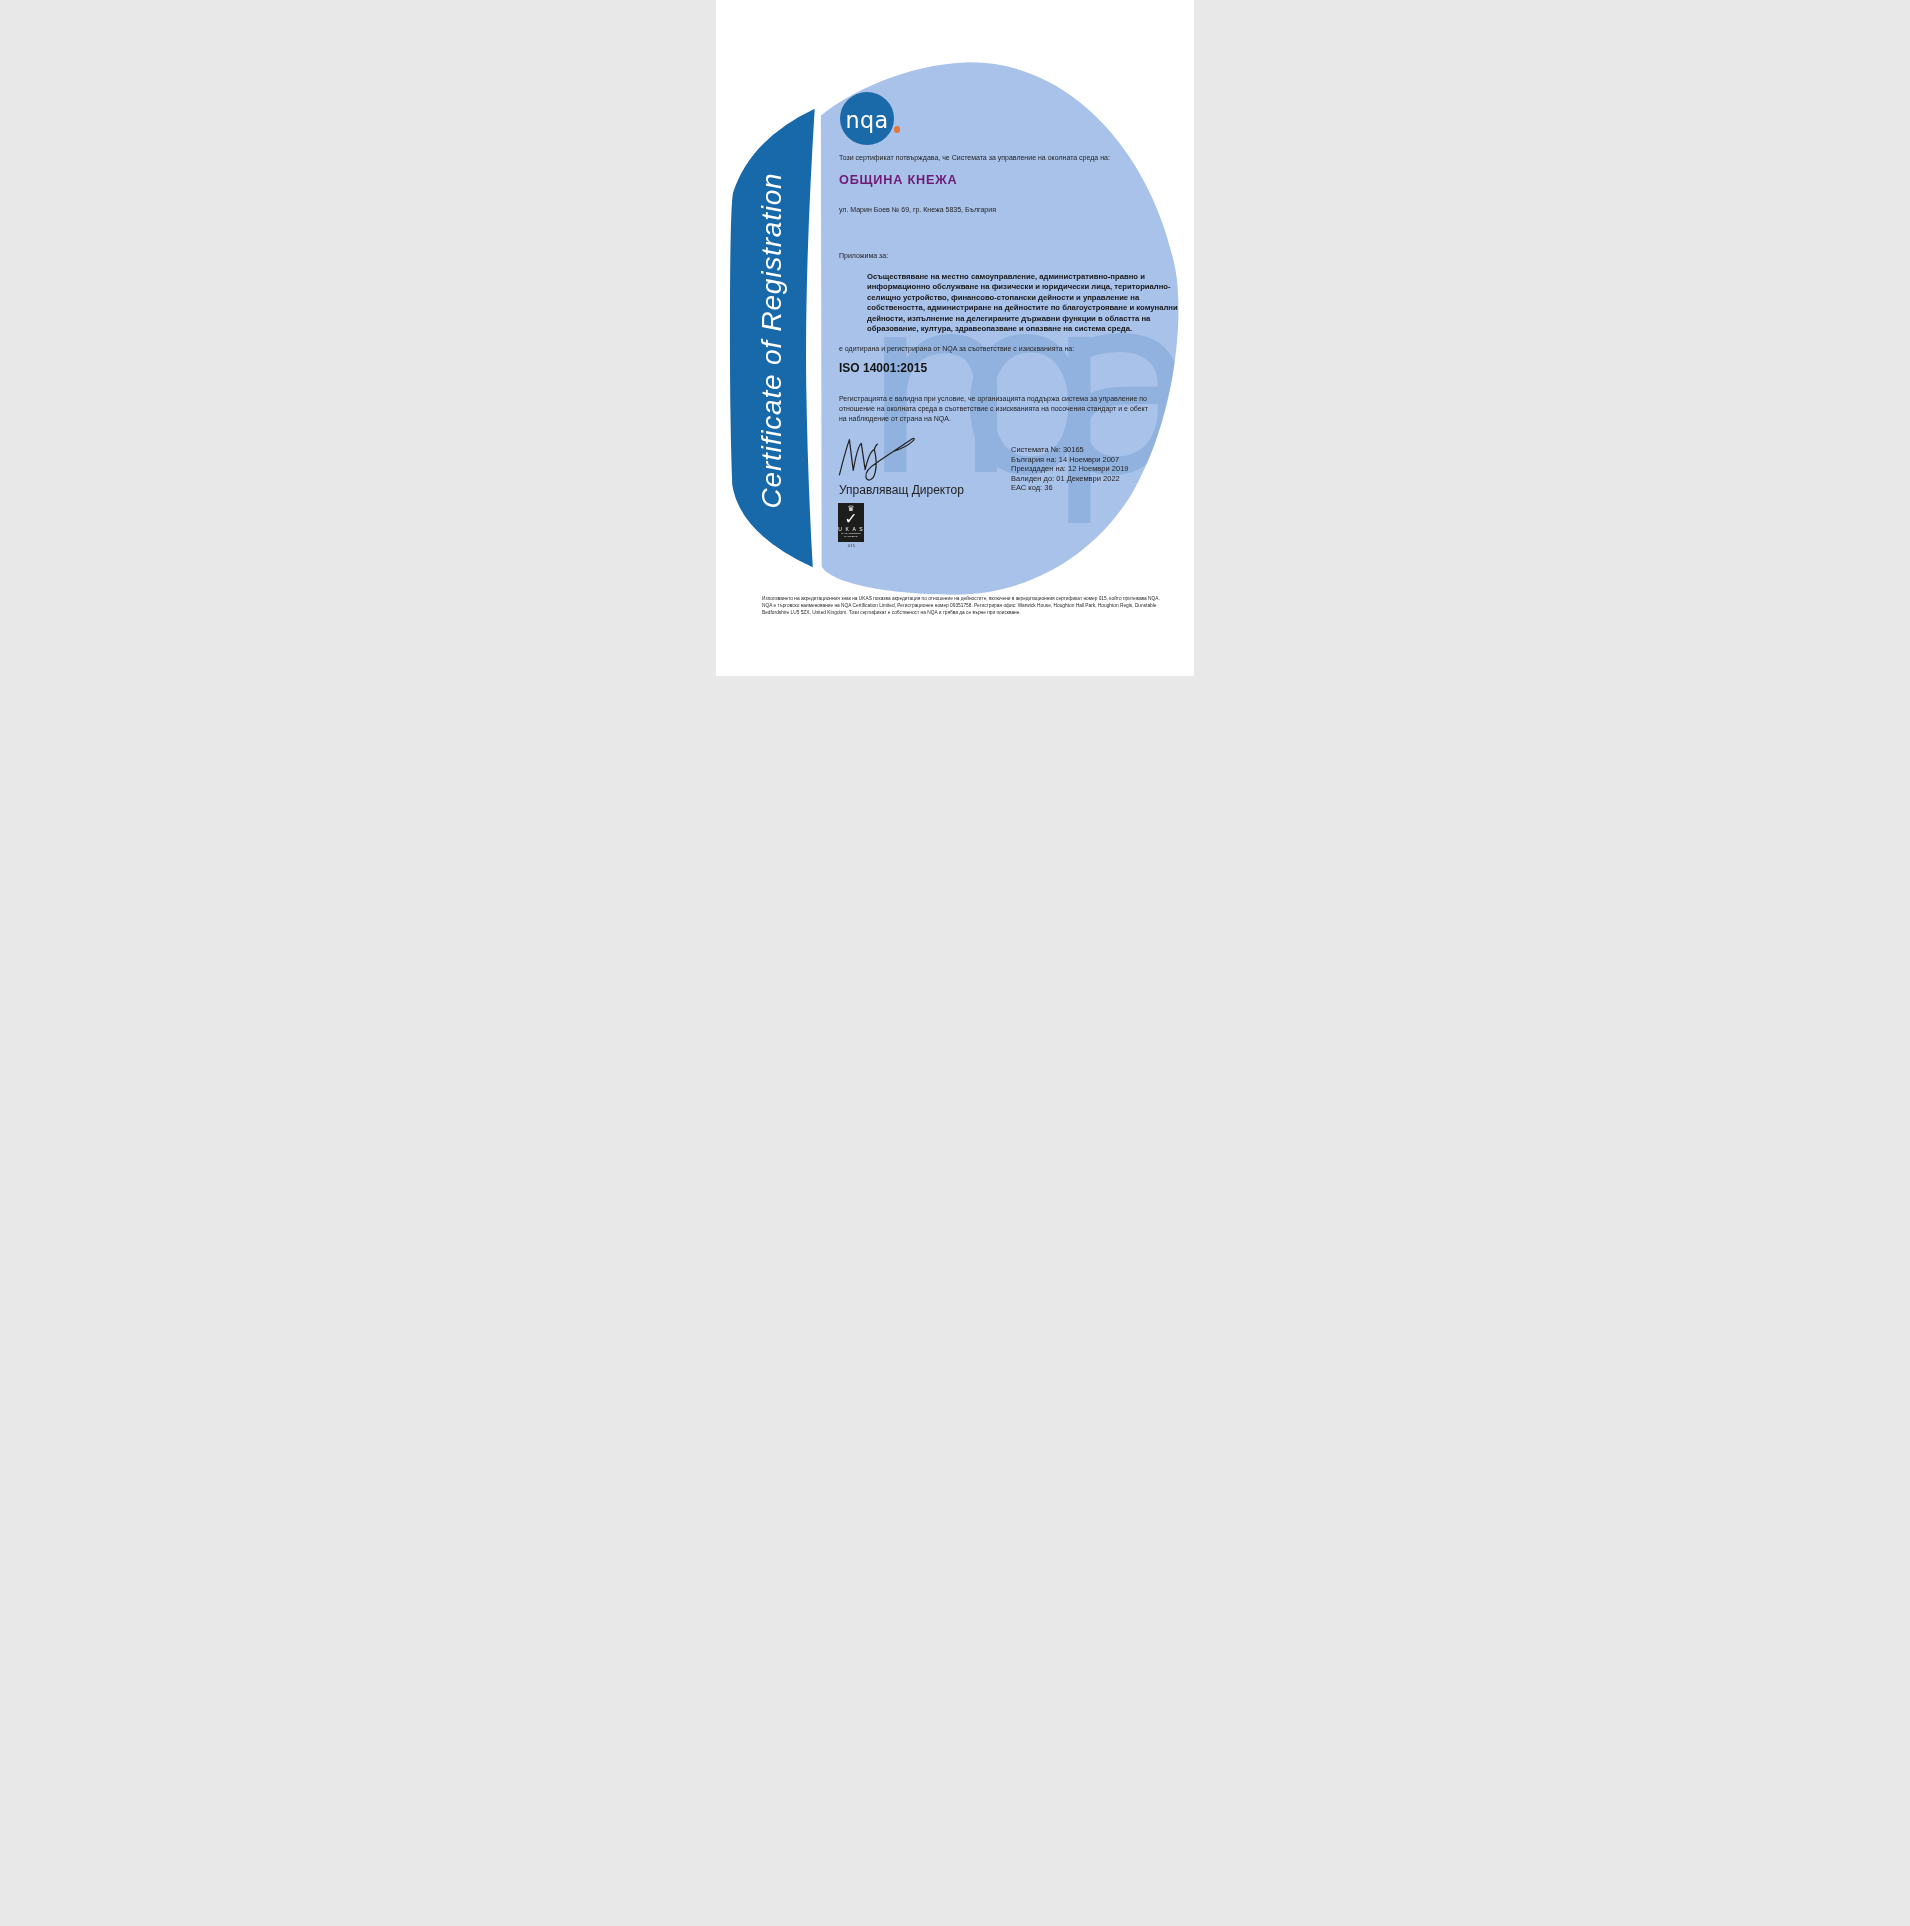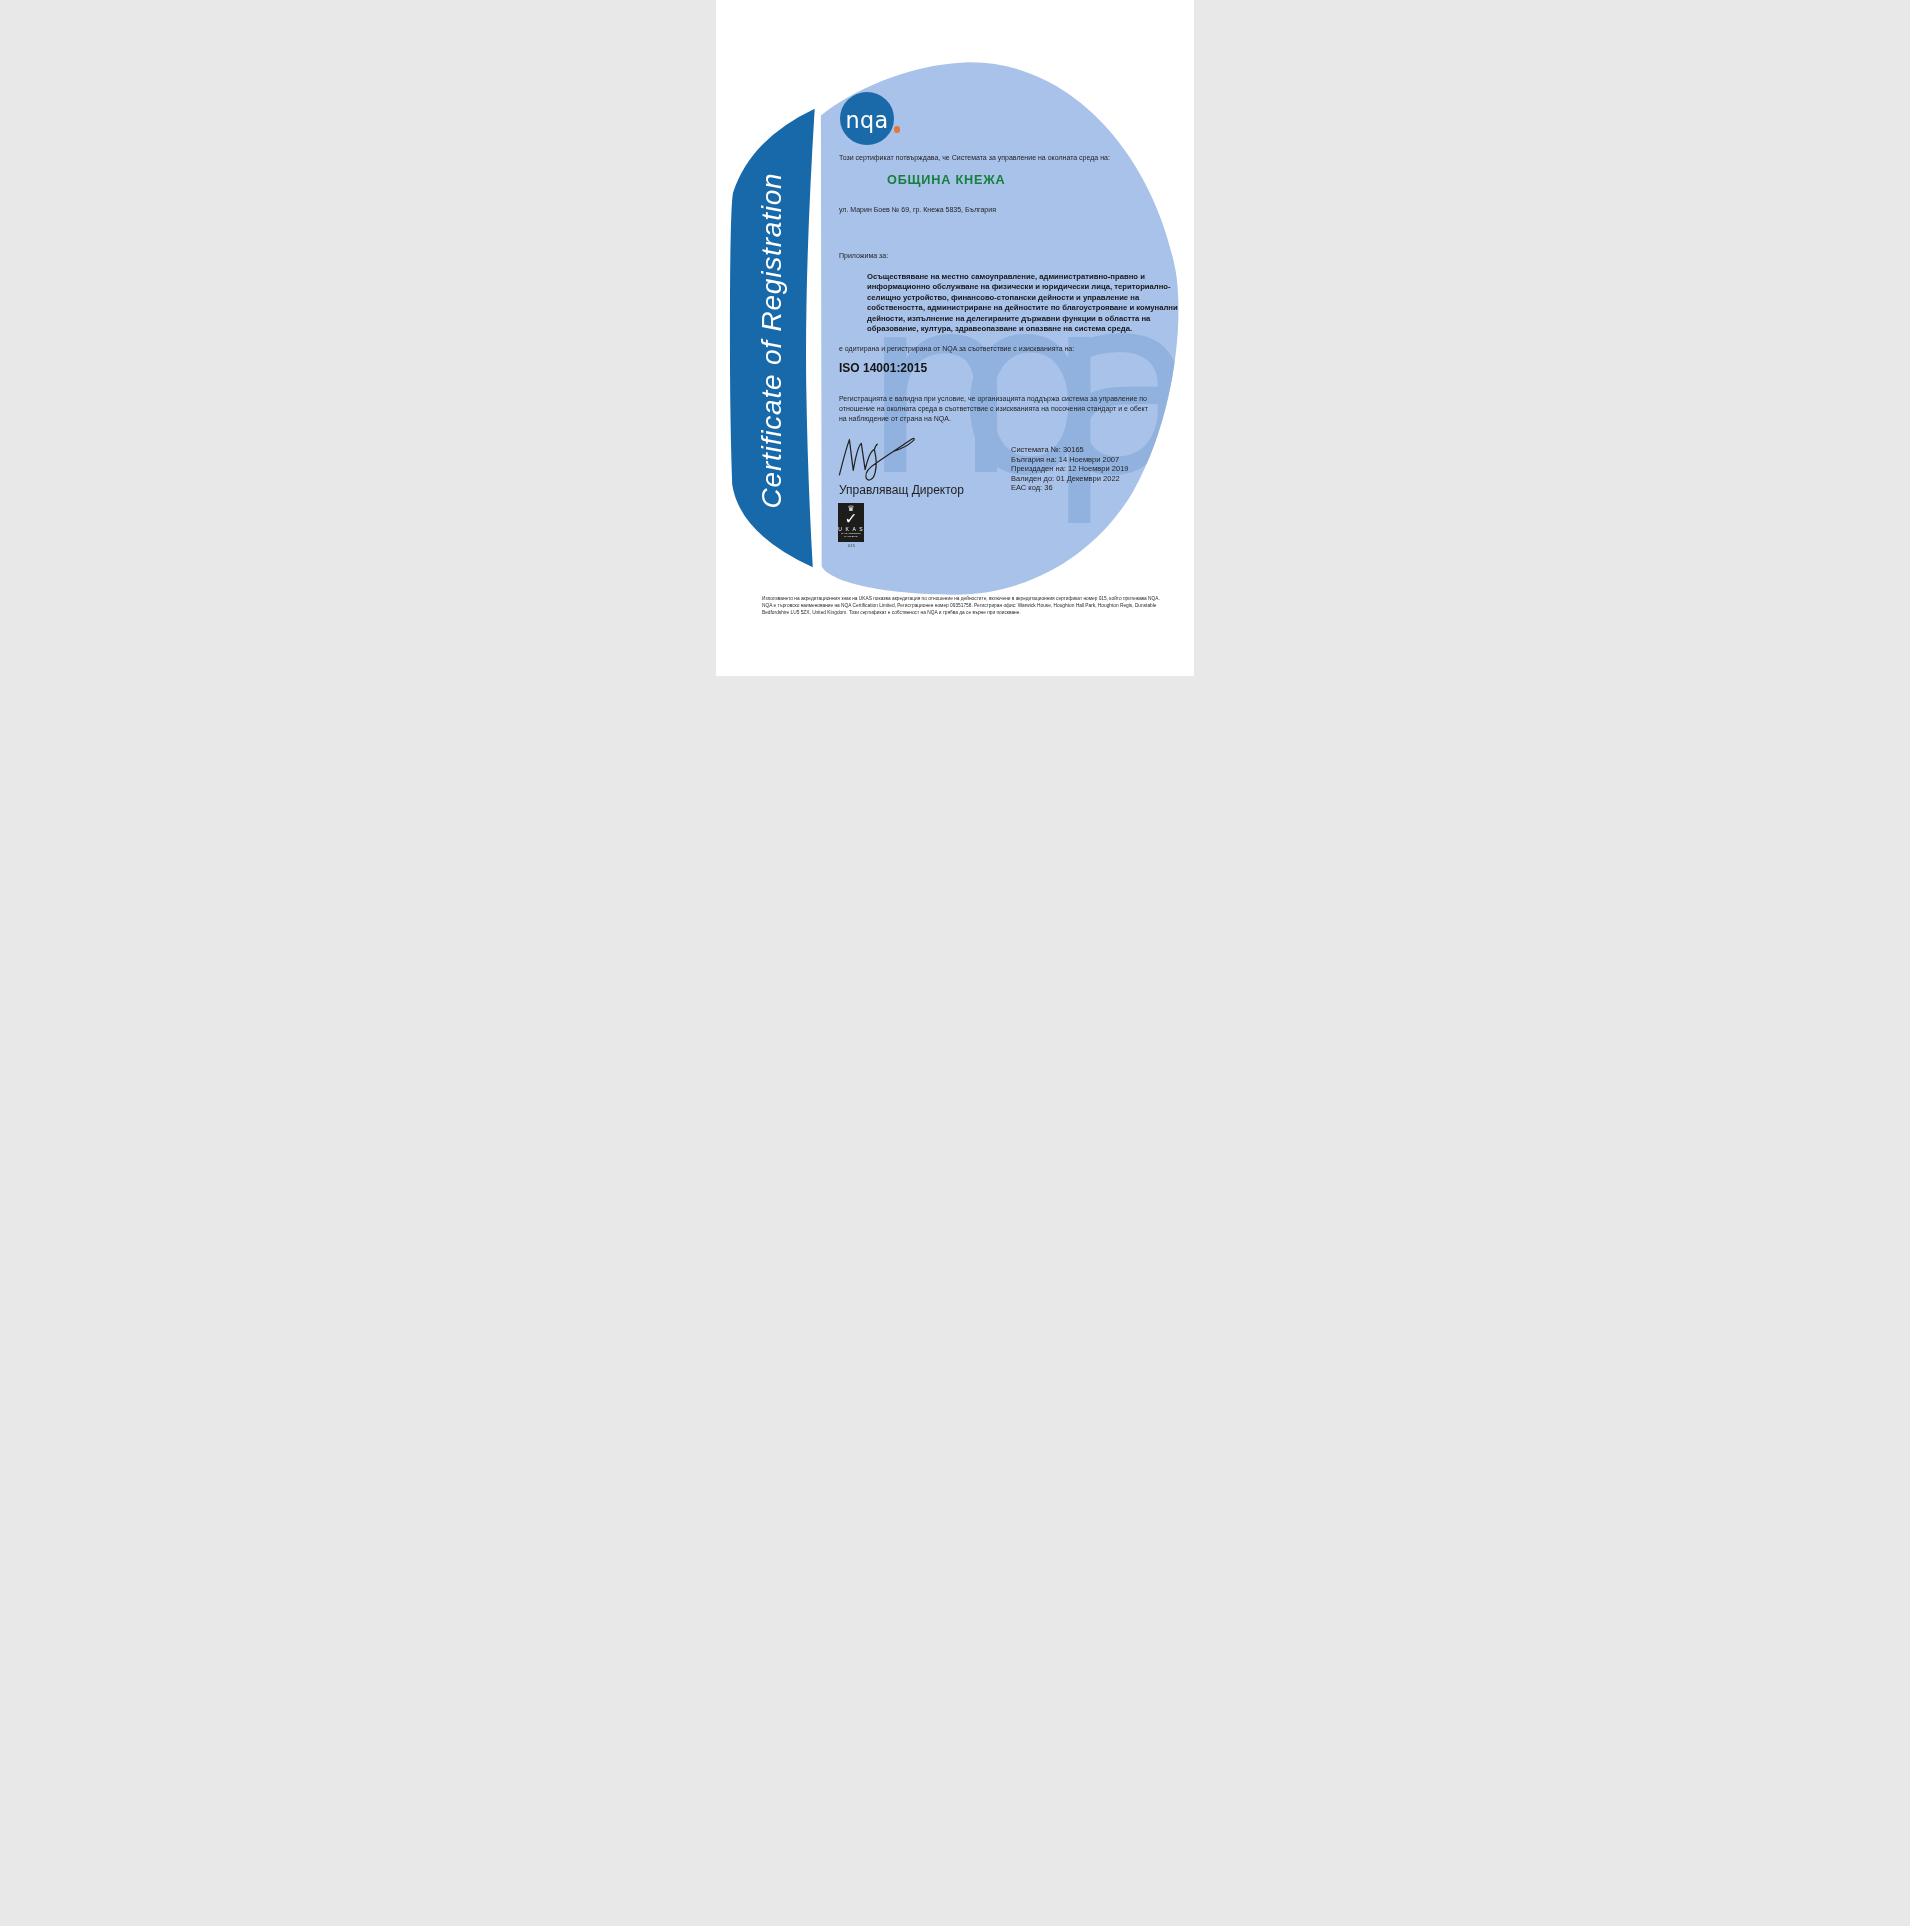--- a/index.html
+++ b/index.html
@@ -40,21 +40,21 @@
     color:#ffffff;font-size:22.3px;line-height:1;
     font-family:"DejaVu Sans",sans-serif;
     letter-spacing:0.4px;margin-top:3.9px;
   }
   .logo-dot{
     position:absolute;left:178px;top:126px;width:5.8px;height:6.5px;
     background:#e4773c;border-radius:50%;z-index:4;
   }
 
   .intro{left:123px;top:154px;font-size:7px;}
-  .org-name{left:123px;top:173px;font-size:12.7px;font-weight:bold;letter-spacing:0.8px;color:#15803d;margin-left:48px;}
+  .org-name{left:123px;top:173px;font-size:12.7px;font-weight:bold;letter-spacing:0.8px;color:#701a75;}
   .address{left:123px;top:206px;font-size:7px;}
   .applicable{left:123px;top:252px;font-size:7px;}
   .scope{left:123px;top:272px;font-size:7.7px;font-weight:bold;line-height:10.4px;color:#161616;width:320px;margin-left:28px;}
   .audit-line{left:123px;top:345px;font-size:7px;}
   .iso{left:123px;top:361px;font-size:12px;font-weight:bold;color:#141414;}
   .validity{left:123px;top:394px;font-size:7px;line-height:9.8px;width:312px;}
 
   .signature-block{left:120px;top:435px;width:89px;height:48px;}
   .director{left:123px;top:483px;font-size:12px;}
 

